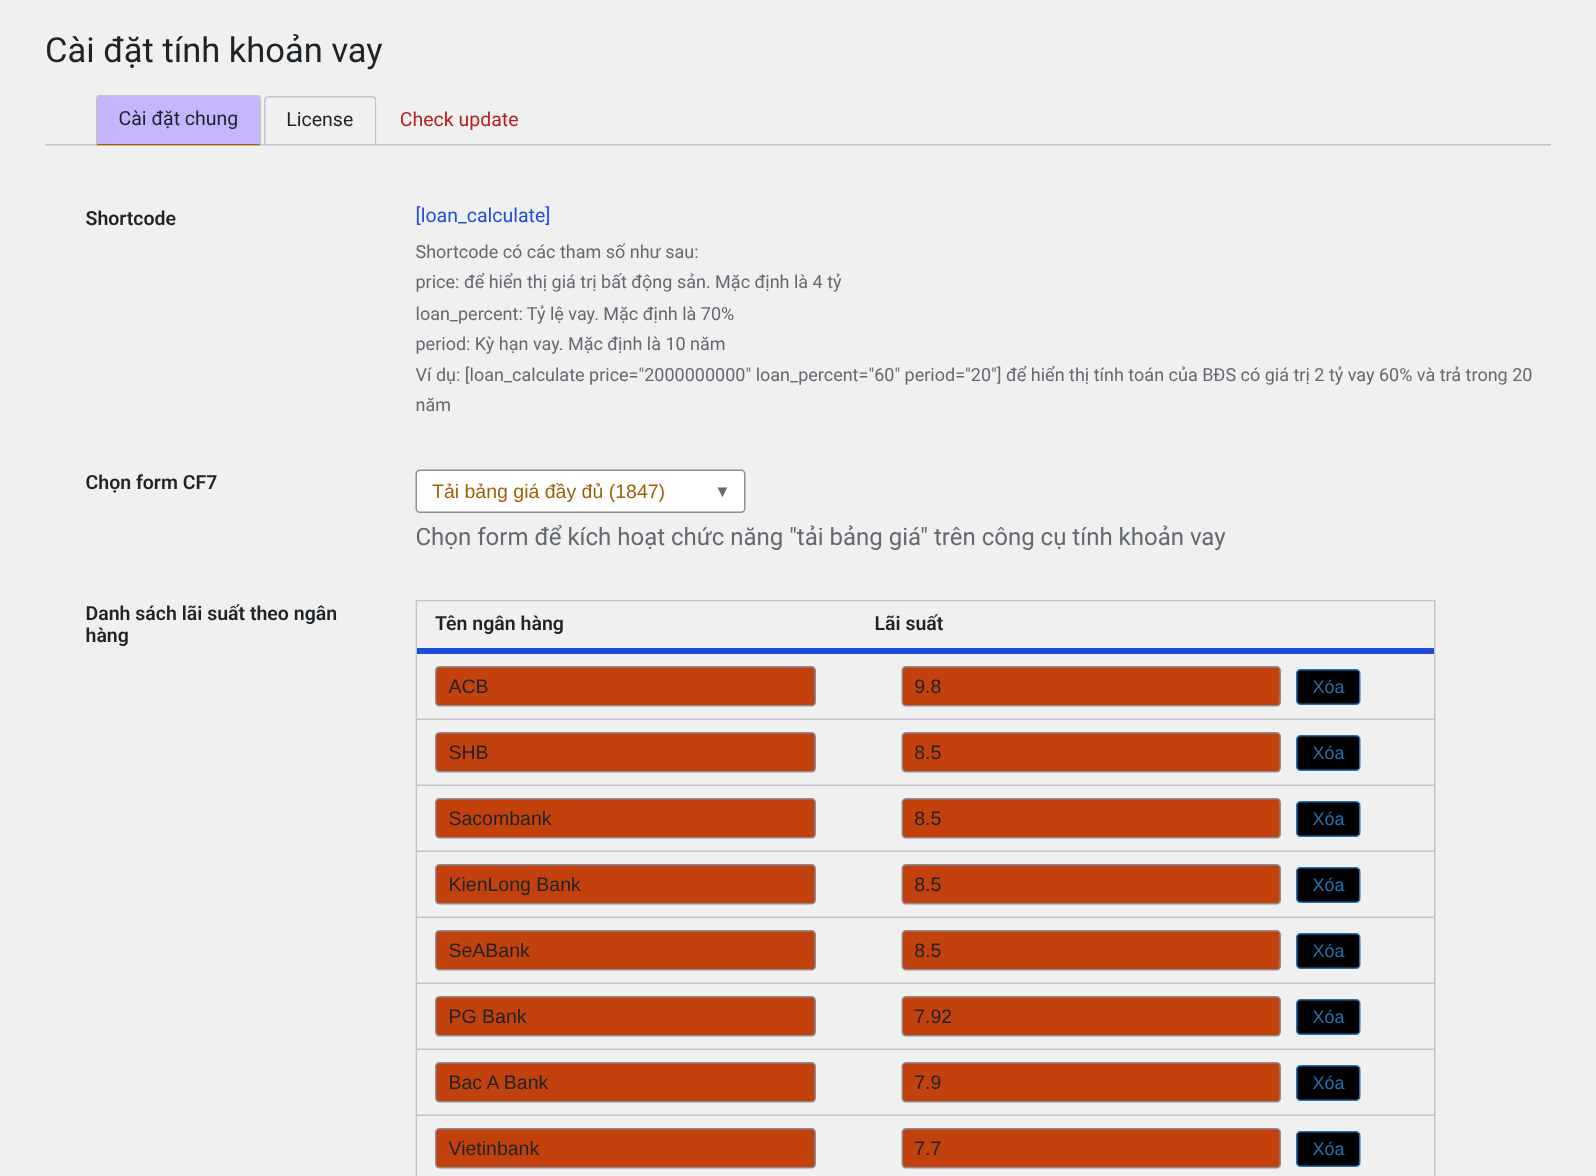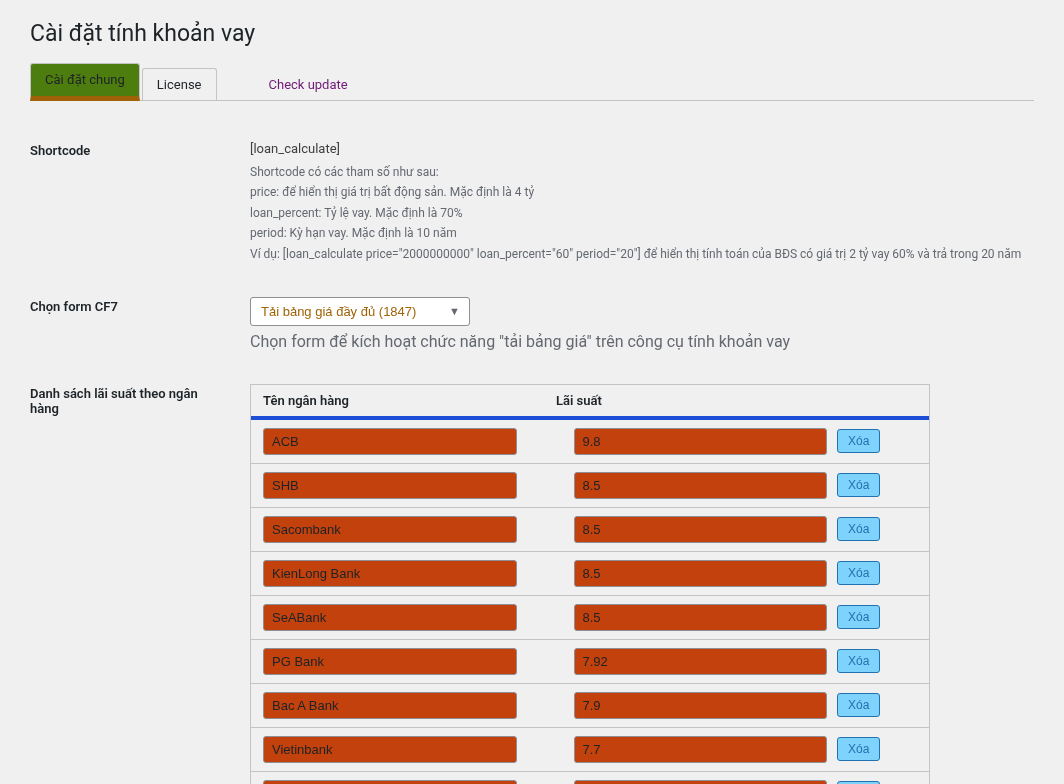--- a/index.html
+++ b/index.html
@@ -28,52 +28,53 @@
       cursor: pointer;
       text-decoration: none;
       color: #1d2327;
       background: #f0f0f1;
       border: 1px solid #c3c4c7;
       border-bottom: none;
       margin-right: 2px;
       border-radius: 3px 3px 0 0;
     }
     .tab.active {
-      background: #4d7c0f;
-      border-bottom: 5px solid #a16207;
+      background: #c4b5fd;
+      border-bottom: 1px solid #a16207;
       margin-bottom: -1px;
       padding-bottom: 9px;
       z-index: 1;
+      margin-left: 34px;
     }
     .tab.link-style {
       background: none;
       border: none;
-      color: #701a75;
+      color: #b91c1c;
       padding-bottom: 8px;
-      margin-left: 36px;
     }
     .settings-row {
       display: flex;
       border-bottom: 1px solid #f0f0f1;
       padding: 16px 0;
+      margin-left: 27px;
     }
     .settings-label {
       width: 220px;
       min-width: 220px;
       padding: 0 20px 0 0;
       font-weight: 600;
       font-size: 13px;
       color: #1d2327;
       padding-top: 2px;
     }
     .settings-content {
       flex: 1;
     }
     .shortcode-link {
-      color: #404040;
+      color: #1d4ed8;
       text-decoration: none;
       font-size: 13px;
       text-align: center;
     }
     .shortcode-desc {
       color: #646970;
       font-size: 12px;
       margin-top: 6px;
       line-height: 1.7;
     }
@@ -152,21 +153,21 @@
       width: 100%;
       padding: 5px 8px;
       border: 1px solid #8c8f94;
       border-radius: 3px;
       font-size: 13px;
       color: #1d2327;
       background: #c2410c;
     }
     .delete-btn {
       padding: 4px 10px;
-      background: #7dd3fc;
+      background: #000000;
       border: 1px solid #2271b1;
       color: #2271b1;
       border-radius: 3px;
       cursor: pointer;
       font-size: 12px;
     }
     .bank-table-container {
       border: 1px solid #c3c4c7;
       border-radius: 0;
       width: 680px;

